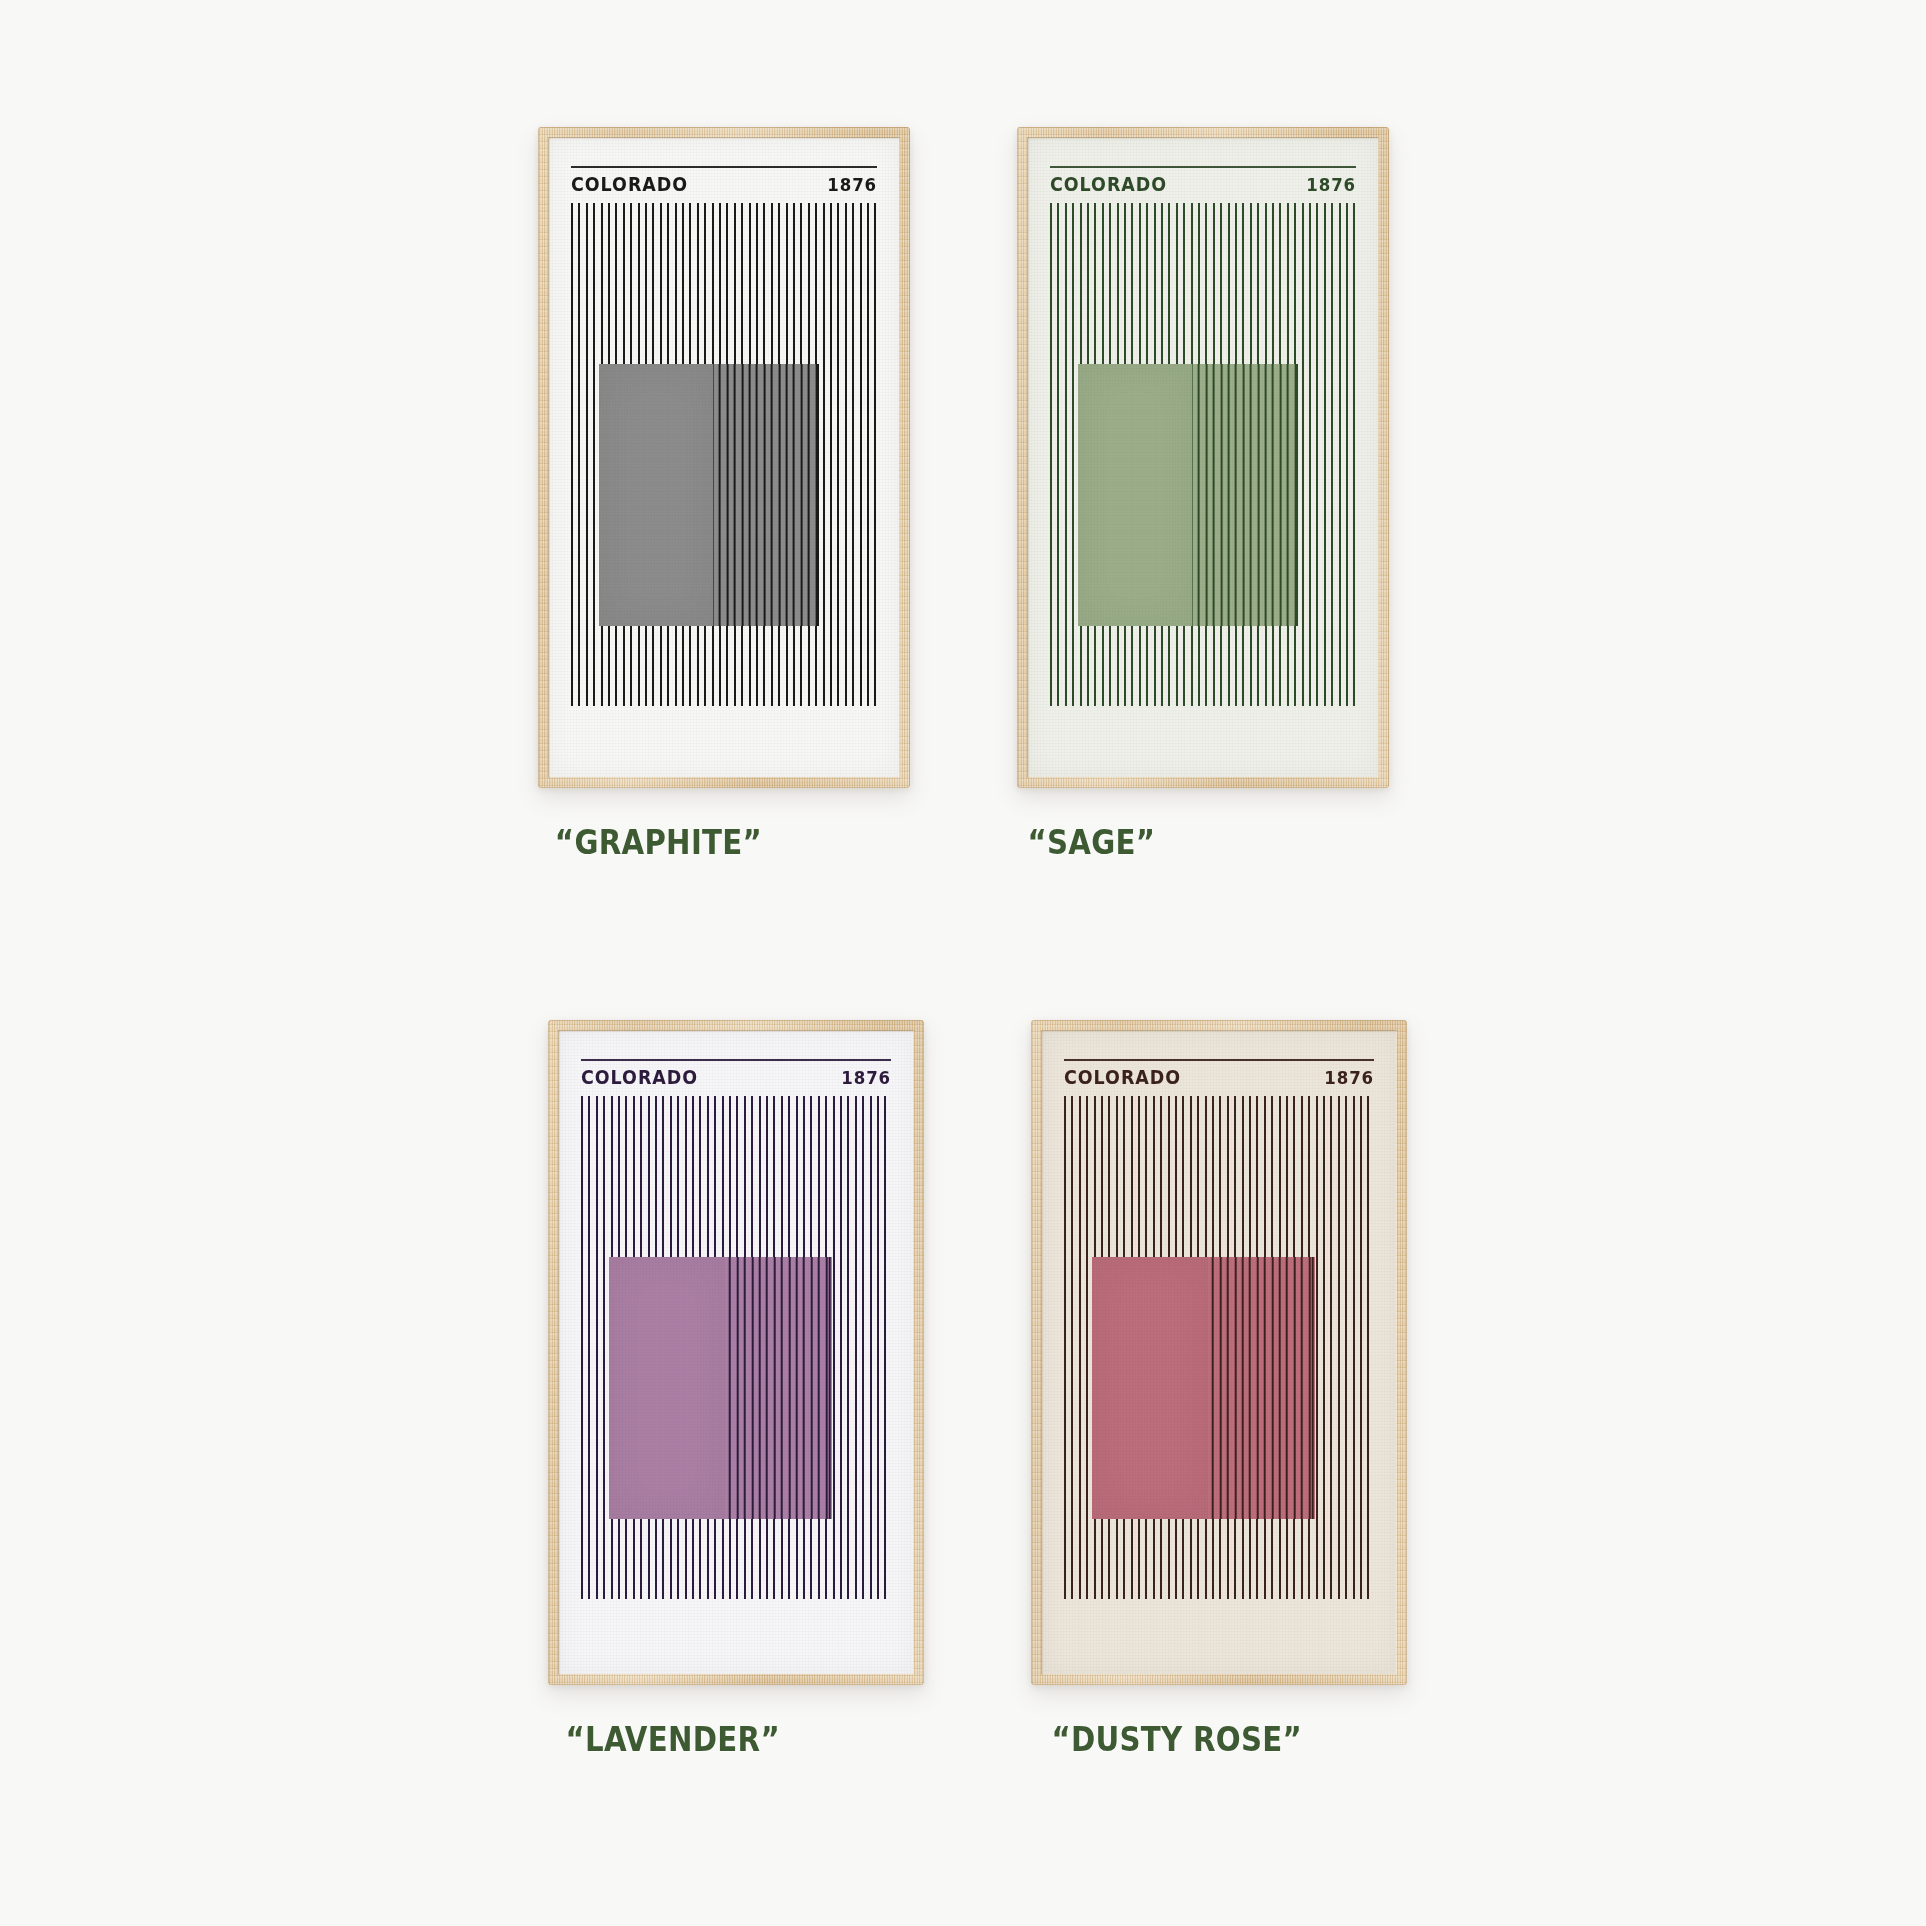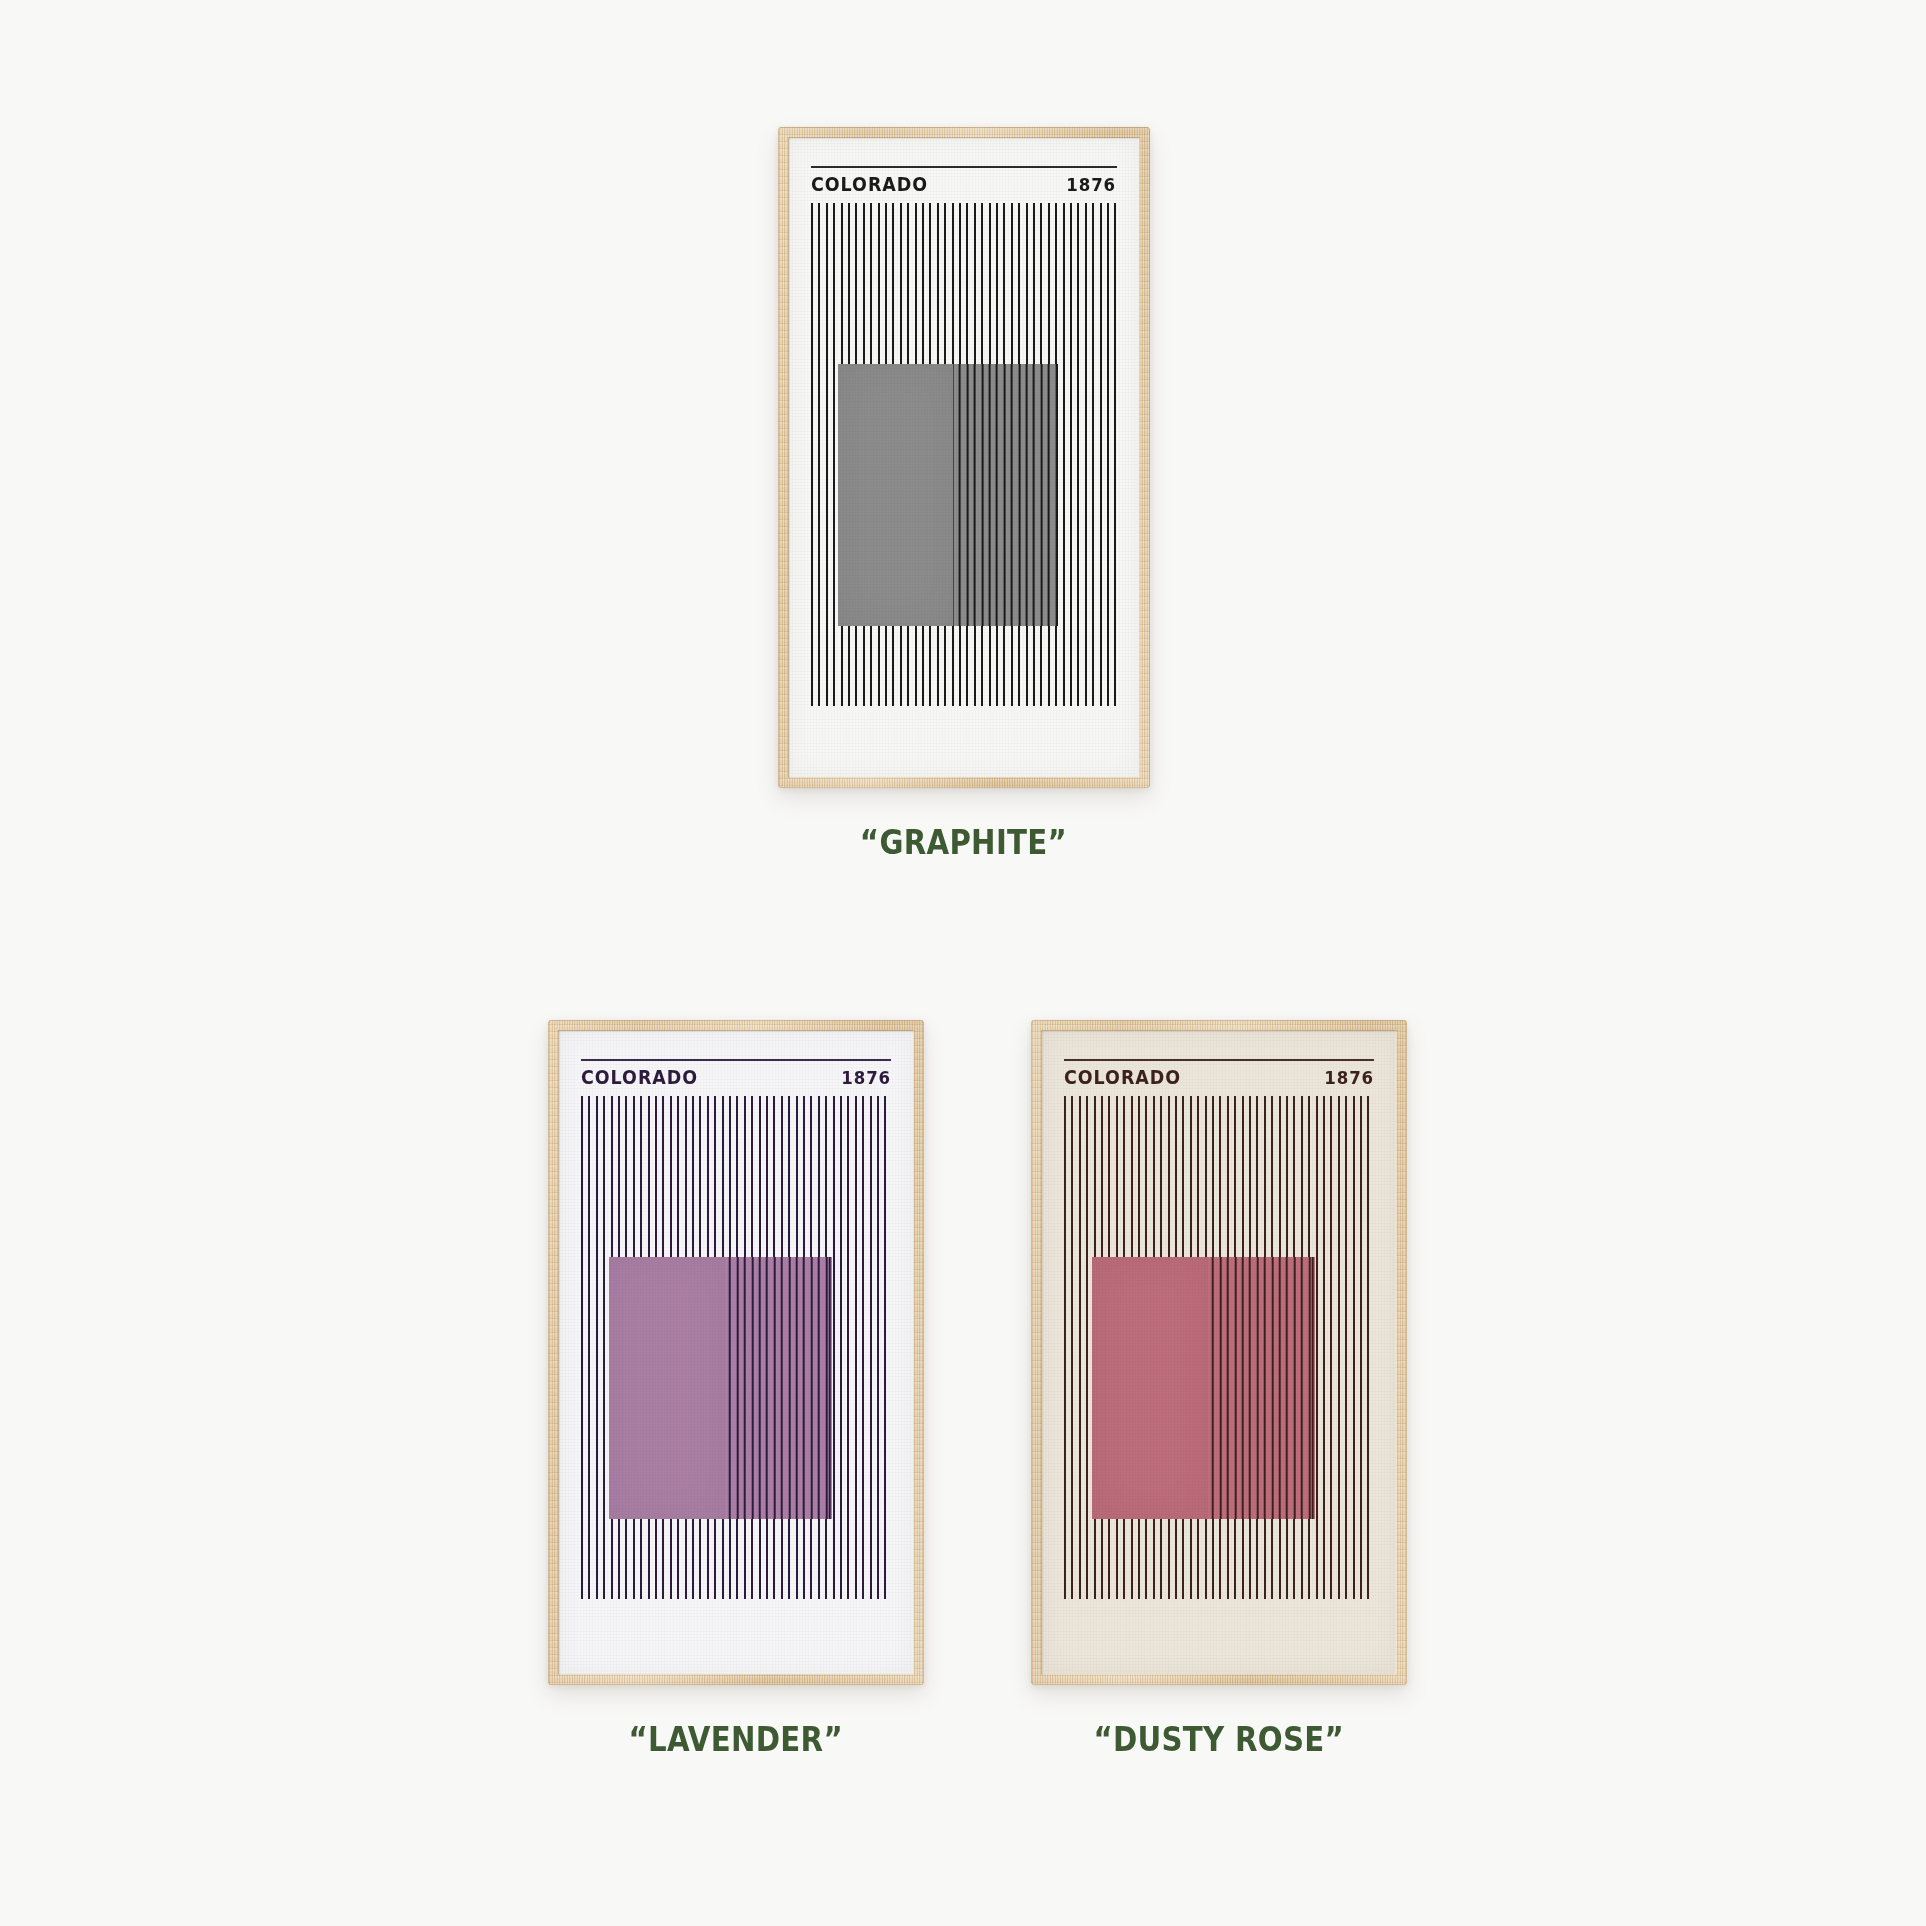--- a/index.html
+++ b/index.html
@@ -10,21 +10,21 @@
     overflow:hidden;
   }
   #stage{position:relative;width:1927px;height:1927px;}
 
   
   .row{display:flex;justify-content:center;width:100%;box-sizing:border-box;}
   #row-top{position:absolute;left:0;top:127px;gap:107px;}
   #row-bottom{position:absolute;left:14px;top:1020px;gap:107px;}
 
   
-  .cell{display:flex;flex-direction:column;align-items:center;}
+  .cell{display:flex;flex-direction:column;align-items:flex-start;}
 
   
   .frame{
     position:relative;
     width:372px;height:661px;
     padding:11px;
     box-sizing:border-box;
     border-radius:3px;
     background:
       repeating-linear-gradient(90deg,
@@ -134,20 +134,43 @@
                 <div class="solid" style="width: 52%; background: rgb(140, 140, 140); box-shadow: rgba(0, 0, 0, 0.05) 0px 0px 40px inset;"></div>
                 <div class="veil" style="width: 48%; background: rgb(140, 140, 140);">
                   <div class="vstripes" style="background-image: repeating-linear-gradient(90deg, rgb(26, 26, 26) 0px, rgb(26, 26, 26) 2px, transparent 2px, transparent 7.4px); background-position: -1.4px 0px;"></div>
                 </div>
               </div>
             </div>
           </div>
         </div>
         <div class="caption" style="color: rgb(61, 90, 51);">“GRAPHITE”</div>
       </div>
+      <div class="cell">
+        <div class="frame">
+          <div class="mat" style="background: rgb(238, 240, 233); color: rgb(47, 74, 40);">
+            <div class="hdr">
+              <div class="rule"></div>
+              <div class="hdr-row">
+                <div class="place">COLORADO</div>
+                <div class="year">1876</div>
+              </div>
+            </div>
+            <div class="art">
+              <div class="stripes" style="background-image: repeating-linear-gradient(90deg, rgb(47, 74, 40) 0px, rgb(47, 74, 40) 2px, transparent 2px, transparent 7.4px);"></div>
+              <div class="block" style="left: 9%; top: 32%; width: 72%; height: 52%;">
+                <div class="solid" style="width: 52%; background: rgb(155, 174, 137); box-shadow: rgba(0, 0, 0, 0.05) 0px 0px 40px inset;"></div>
+                <div class="veil" style="width: 48%; background: rgb(155, 174, 137);">
+                  <div class="vstripes" style="background-image: repeating-linear-gradient(90deg, rgb(47, 74, 40) 0px, rgb(47, 74, 40) 2px, transparent 2px, transparent 7.4px); background-position: -1.4px 0px;"></div>
+                </div>
+              </div>
+            </div>
+          </div>
+        </div>
+        <div class="caption" style="color: rgb(61, 90, 51);">“SAGE”</div>
+      </div>
     </div>
   <div class="row" id="row-bottom">
       <div class="cell">
         <div class="frame lg">
           <div class="mat" style="background: rgb(246, 245, 247); color: rgb(45, 27, 61);">
             <div class="hdr">
               <div class="rule"></div>
               <div class="hdr-row">
                 <div class="place">COLORADO</div>
                 <div class="year">1876</div>

